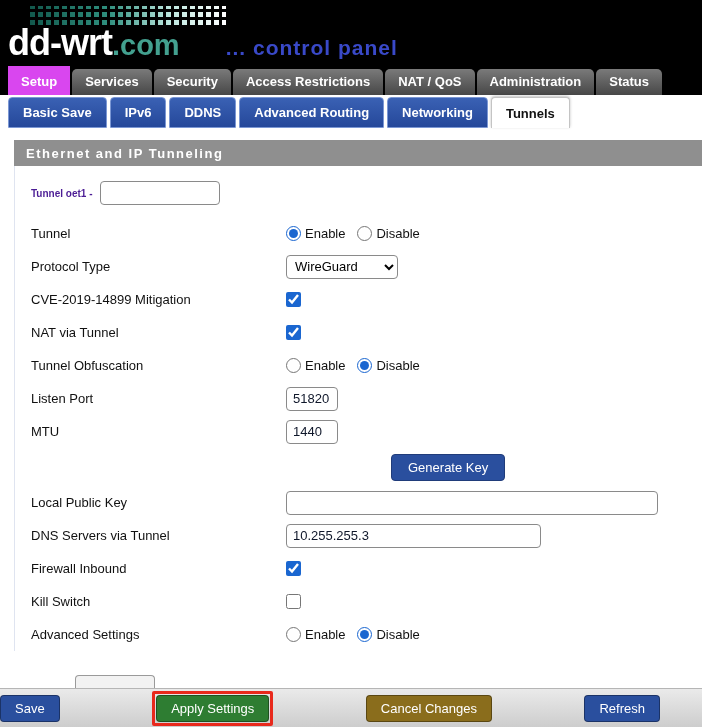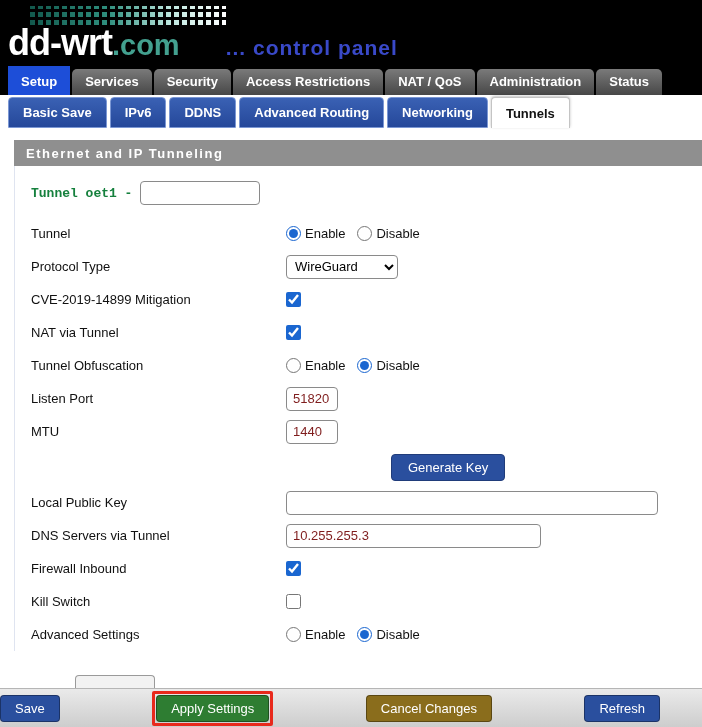--- a/index.html
+++ b/index.html
@@ -25,21 +25,21 @@
   .tagline { color: #3949c8; font-size: 21px; font-weight: bold; margin-left: 46px; letter-spacing: 1px; }
 
   
   .main-tabs { height: 29px; background: #000; display: flex; align-items: flex-end; padding-left: 8px; gap: 2px; }
   .main-tab {
     background: linear-gradient(#7a7a7a, #474747);
     color: #fff; font-size: 13px; font-weight: bold;
     padding: 5px 13px 6px; border-radius: 5px 5px 0 0;
     cursor: pointer; white-space: nowrap;
   }
-  .main-tab.active { background: #1d4ed8; padding-top: 19px; }
+  .main-tab.active { background: #d946ef; padding-top: 19px; }
 
   
   .sub-tabs { height: 36px; display: flex; align-items: stretch; padding: 2px 0 3px 8px; gap: 3px; background: #fff; }
   .sub-tab {
     background: linear-gradient(#3a61b4, #25489a);
     border: 1px solid #7b97d4; color: #fff;
     font-size: 13px; font-weight: bold;
     display: flex; align-items: center; padding: 0 14px;
     border-radius: 4px 4px 0 0; cursor: pointer; white-space: nowrap;
   }
@@ -53,29 +53,29 @@
   .section-gap { height: 9px; background: #fff; }
   .section-header {
     margin-left: 14px; height: 26px; background: #8f8f8f;
     color: #fff; font-size: 13px; font-weight: bold; letter-spacing: 1.5px;
     display: flex; align-items: center; padding-left: 12px;
   }
 
   
   .form-area { margin-left: 14px; border-left: 1px solid #dfe4f0; padding: 15px 0 0 16px; }
   .tunnel-name-row { display: flex; align-items: center; gap: 8px; margin-bottom: 12px; }
-  .tunnel-label { color: #15803d; font-weight: bold; font-size: 13px; font-family: Liberation Mono, monospace; }
+  .tunnel-label { color: #4c1d95; font-weight: bold; font-size: 10px; }
   .row { display: flex; align-items: center; height: 33px; }
   .row .label { flex: 0 0 255px; font-size: 13px; color: #111; }
   .control { display: flex; align-items: center; font-size: 13px; color: #111; }
   label.opt { display: flex; align-items: center; margin-right: 12px; font-size: 13px; cursor: pointer; }
   input[type=radio], input[type=checkbox] { width: 15px; height: 15px; accent-color: #1a66d0; margin: 0 4px 0 0; cursor: pointer; }
   input[type=text] {
     height: 24px; border: 1px solid #8a8a8a; border-radius: 4px;
-    padding: 0 6px; font-size: 13px; font-family: inherit; color: #7f1d1d;
+    padding: 0 6px; font-size: 13px; font-family: inherit; color: #0f172a;
   }
   select {
     height: 24px; border: 1px solid #8a8a8a; border-radius: 4px;
     font-size: 13px; padding: 0 4px; min-width: 112px; font-family: inherit;
     background: #fff; cursor: pointer;
   }
   .w-name { width: 120px; }
   .w-port { width: 52px; }
   .w-lpk  { width: 372px; }
   .w-dns  { width: 255px; }

